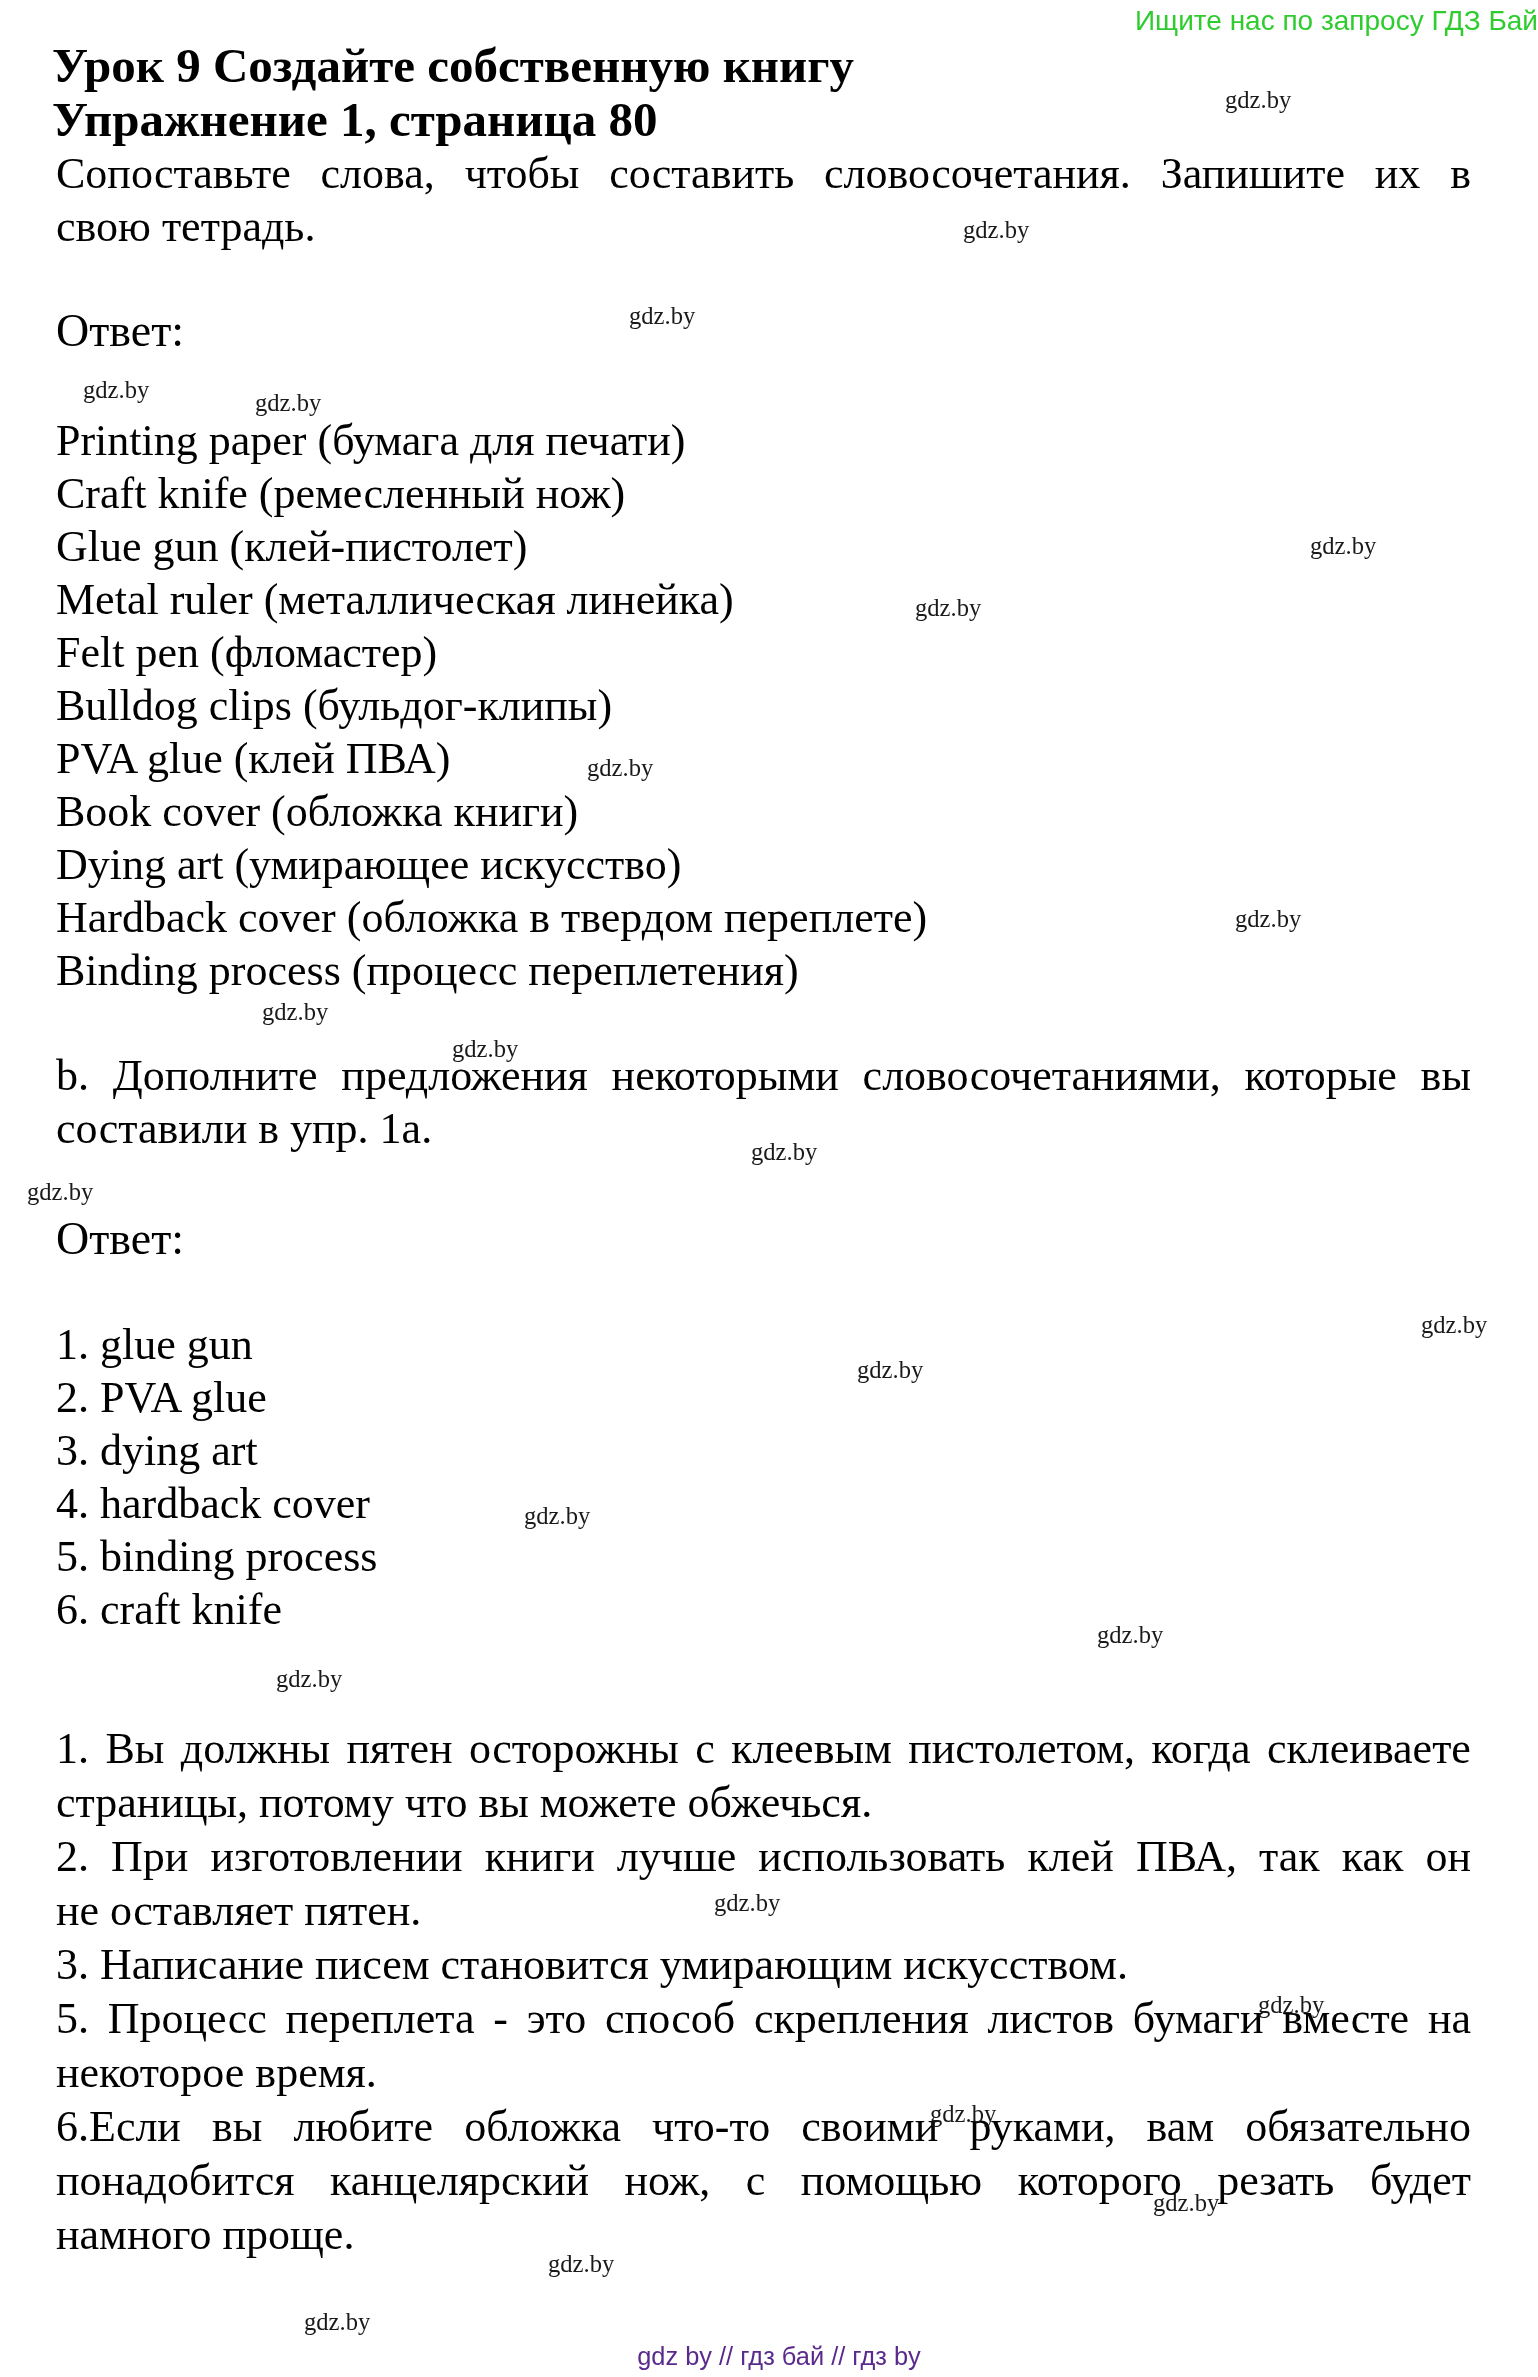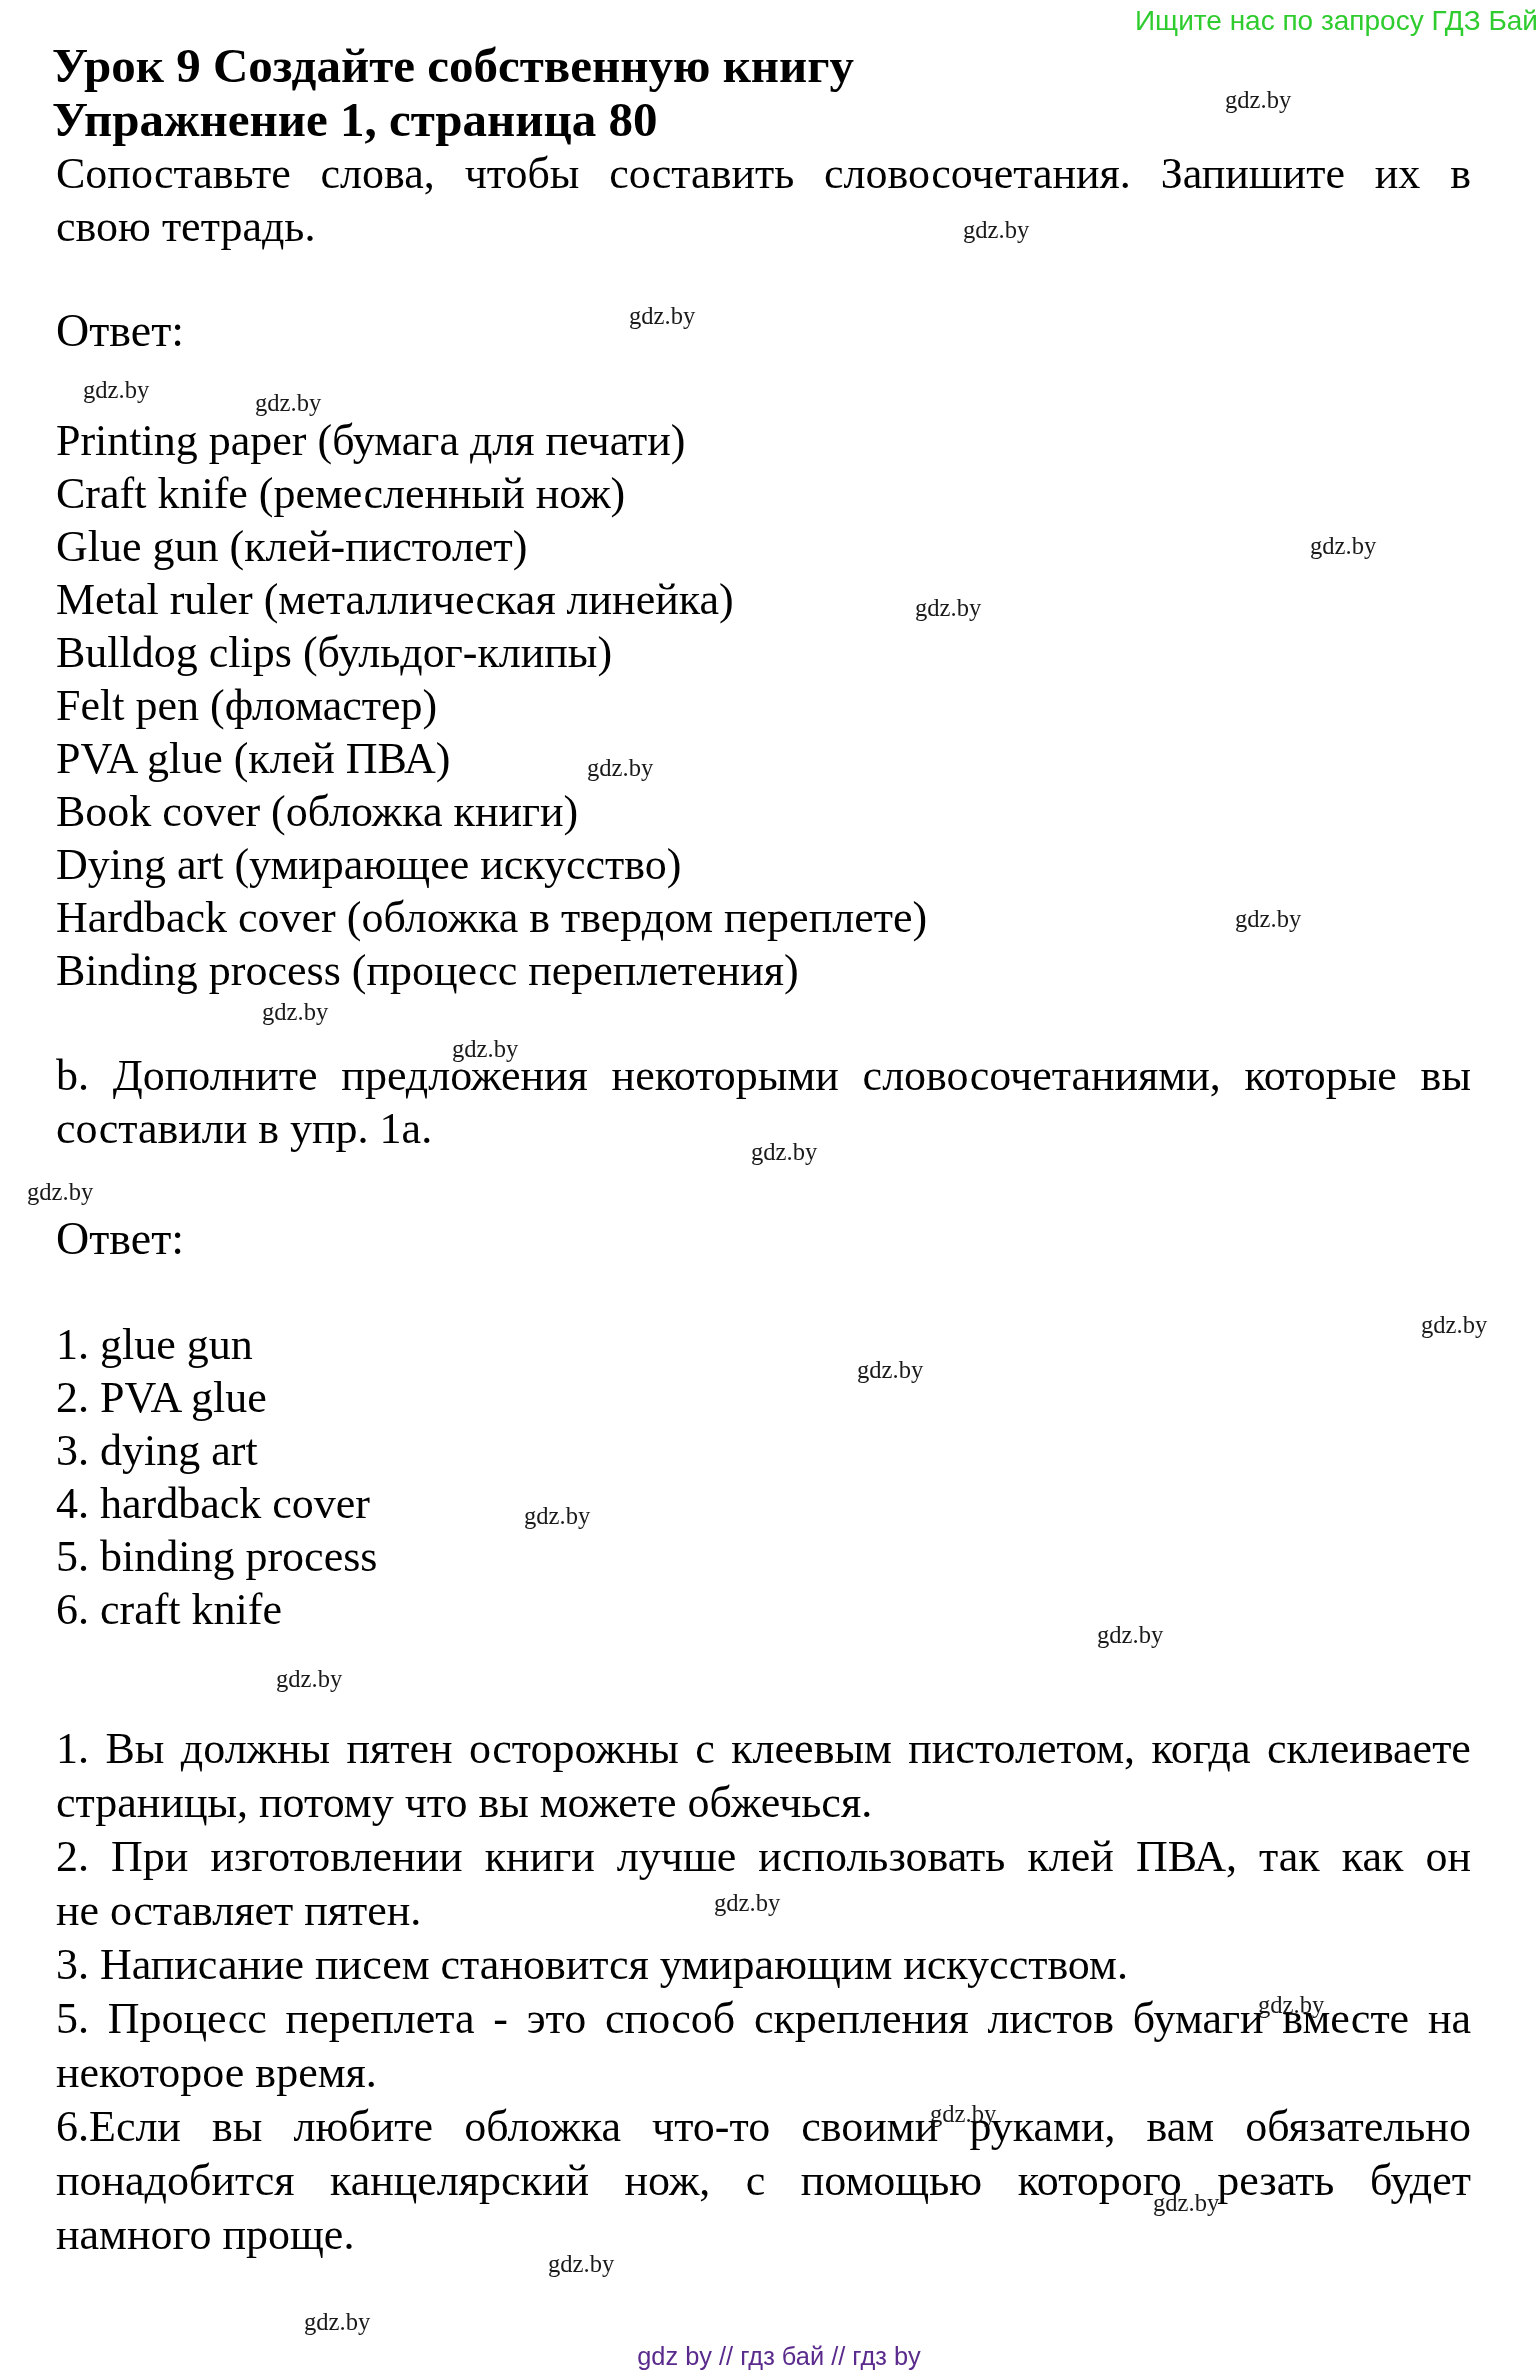--- a/index.html
+++ b/index.html
@@ -96,22 +96,22 @@
   <div class="tline">свою тетрадь.</div>
 </div>
 
 <div id="answer-a-label" class="abs">Ответ:</div>
 
 <div id="vocab-list" class="abs bodyblock">
   <div class="tline">Printing paper (бумага для печати)</div>
   <div class="tline">Craft knife (ремесленный нож)</div>
   <div class="tline">Glue gun (клей-пистолет)</div>
   <div class="tline">Metal ruler (металлическая линейка)</div>
+  <div class="tline">Felt pen (фломастер)</div>
   <div class="tline">Bulldog clips (бульдог-клипы)</div>
-  <div class="tline">Felt pen (фломастер)</div>
   <div class="tline">PVA glue (клей ПВА)</div>
   <div class="tline">Book cover (обложка книги)</div>
   <div class="tline">Dying art (умирающее искусство)</div>
   <div class="tline">Hardback cover (обложка в твердом переплете)</div>
   <div class="tline">Binding process (процесс переплетения)</div>
 </div>
 
 <div id="intro-b" class="abs bodyblock">
   <div class="tline just">
       <span>b.</span>

